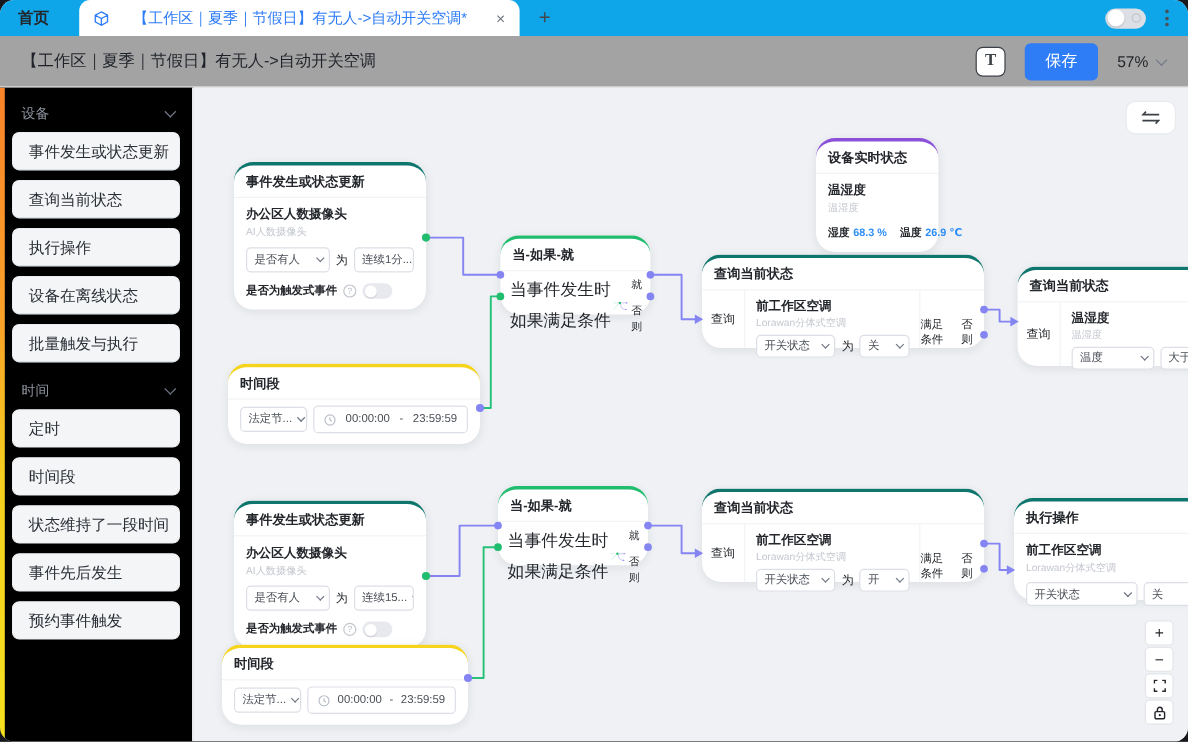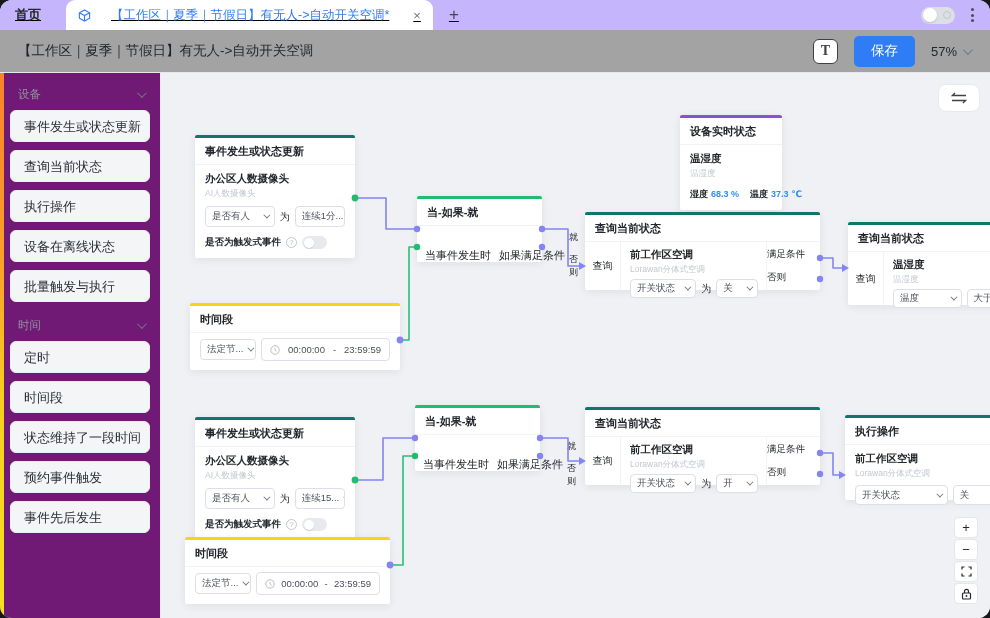--- a/index.html
+++ b/index.html
@@ -1,20 +1,20 @@
 <!DOCTYPE html>
 <html><head>
 <meta charset="utf-8">
 <style>
   * { margin:0; padding:0; box-sizing:border-box; }
   html,body { width:990px; height:618px; background:#17181b; font-family:"Liberation Sans","DejaVu Sans",sans-serif; }
   .app { position:relative; width:990px; height:618px; border-radius:12px; overflow:hidden; background:#eff1f4; }
 
   
-  .tabbar { position:relative; height:30px; background:#c4b5fd; display:flex; align-items:flex-end;text-decoration:underline; }
+  .tabbar { position:relative; height:30px; background:#0ea5e9; display:flex; align-items:flex-end; }
   .tab-home { height:30px; line-height:30px; padding:0 15px; font-size:13px; font-weight:700; color:#23262b; cursor:pointer; }
   .tab-active { height:30px; display:flex; align-items:center; gap:20px; background:#fff; border-radius:9px 9px 0 0; padding:0 12px; margin-left:10px; color:#2e7cf6; font-size:12.5px; }
   .tab-active .close { color:#6f7682; font-size:13px; margin-left:4px; cursor:pointer; }
   .newtab { margin-left:16px; font-size:17px; color:#43474e; align-self:center; cursor:pointer; }
   .tab-right { margin-left:auto; display:flex; align-items:center; gap:14px; padding-right:14px; align-self:center; }
   .theme-toggle { width:34px; height:17px; border-radius:9px; background:#dcdfe4; position:relative; cursor:pointer; }
   .theme-toggle .knob { position:absolute; left:2px; top:1.5px; width:14px; height:14px; border-radius:50%; background:#fff; box-shadow:0 1px 2px rgba(0,0,0,.15); }
   .theme-toggle .sun { position:absolute; right:4px; top:4.5px; width:8px; height:8px; border-radius:50%; border:1.5px solid #c3c7cd; }
   .menu-dots { display:flex; flex-direction:column; gap:2.5px; cursor:pointer; padding:2px; }
   .menu-dots i { width:3px; height:3px; border-radius:50%; background:#4a4f57; }
@@ -23,51 +23,51 @@
   .toolbar { height:43px; background:#a3a3a3; border-bottom:1px solid #e7e9ec; display:flex; align-items:center; padding:0 20px 0 18px; }
   .doc-title { font-size:13.5px; color:#1f2329; }
   .toolbar .right { margin-left:auto; display:flex; align-items:center; gap:16px; }
   .t-btn { width:25px; height:25px; border:1.6px solid #3c4147; border-radius:6px; display:flex; align-items:center; justify-content:center; font-family:"Liberation Serif",serif; font-size:14px; font-weight:700; color:#3c4147; cursor:pointer; background:#fff; }
   .save-btn { height:31px; padding:0 17px; background:#2e7cf6; color:#fff; font-size:13.5px; border:none; border-radius:5px; cursor:pointer; }
   .zoom-ctl { display:flex; align-items:center; gap:6px; font-size:13px; font-weight:400; color:#23262b; cursor:pointer; }
   .chev { width:7px; height:7px; border-right:1.4px solid #6f7682; border-bottom:1.4px solid #6f7682; transform:rotate(45deg) translateY(-2px); display:inline-block; }
 
   
   .main { display:flex; height:545px; }
-  .sidebar { position:relative; width:161px; background:#701a75; border-right:1px solid #e7e9ec; overflow:hidden; padding-top:6px; }
+  .sidebar { position:relative; width:161px; background:#000000; border-right:1px solid #e7e9ec; overflow:hidden; padding-top:6px; }
   .edge-strip { position:absolute; left:0; top:0; bottom:0; width:4px; background:linear-gradient(#f9832a,#f9a128 35%,#f5d01e 60%,#f6e11f); }
   .sec-head { display:flex; align-items:center; justify-content:space-between; padding:8px 16px 4px 18px; font-size:11.5px; color:#8d939e; }
   .side-item { margin:4px 10px 8px 10px; height:32px; line-height:31px; background:#f4f5f7; border:1px solid #eceef1; border-radius:6px; padding-left:13px; font-size:13px; color:#2b2f36; cursor:grab; white-space:nowrap; overflow:hidden; }
 
   .canvas { position:relative; flex:1; background:#eff1f4; overflow:hidden; }
 
   
-  .node { position:absolute; background:#fff; border-radius:2px; box-shadow:0 2px 8px rgba(31,35,41,.08); border-top:3px solid #0f766e; z-index:1; }
+  .node { position:absolute; background:#fff; border-radius:16px; box-shadow:0 2px 8px rgba(31,35,41,.08); border-top:3px solid #0f766e; z-index:1; }
   .node.yellow { border-top-color:#f6d41c; }
   .node.green  { border-top-color:#21bd6f; }
   .node.purple { border-top-color:#8a50d8; }
   .n-title { font-size:11px; font-weight:700; color:#23262b; padding:6px 10px 5px 10px; border-bottom:1px solid #f2f3f5; white-space:nowrap; }
   .n-body { padding:7px 10px 9px 10px; }
   .dev { font-size:10.5px; font-weight:700; color:#23262b; white-space:nowrap; }
   .dev-sub { font-size:8.5px; color:#c3c7ce; margin-top:2px; white-space:nowrap; }
   .row { display:flex; align-items:center; gap:5px; margin-top:6px; }
   .sel { height:21px; border:1px solid #dcdfe5; border-radius:4px; background:#fff; display:flex; align-items:center; justify-content:space-between; padding:0 6px; font-size:9.5px; color:#4a4f57; cursor:pointer; white-space:nowrap; overflow:hidden; }
   .sel .chev { width:5px; height:5px; border-width:1.2px; flex:none; margin-left:4px; }
   .between { font-size:10px; color:#23262b; flex:none; }
   .trow { display:flex; align-items:center; gap:5px; margin-top:9px; font-size:9.5px; font-weight:700; color:#23262b; white-space:nowrap; }
   .info { width:11px; height:11px; border-radius:50%; border:1px solid #c3c7ce; color:#b9bec7; font-size:7.5px; font-weight:400; display:flex; align-items:center; justify-content:center; flex:none; }
   .mini-toggle { width:25px; height:13px; border-radius:7px; background:#e7e9ee; position:relative; cursor:pointer; flex:none; }
   .mini-toggle i { position:absolute; left:1.5px; top:1.5px; width:10px; height:10px; border-radius:50%; background:#fff; box-shadow:0 1px 1px rgba(0,0,0,.12); }
   .timebox { flex:1; height:23px; border:1px solid #dcdfe5; border-radius:4px; display:flex; align-items:center; justify-content:space-between; padding:0 8px; font-size:9.5px; color:#4a4f57; cursor:pointer; }
   .split { display:flex; padding:0; }
   .q-col { width:36px; border-right:1px solid #f2f3f5; display:flex; align-items:center; justify-content:center; font-size:10px; color:#23262b; flex:none; }
   .mid-col { flex:1; padding:6px 8px 8px 9px; min-width:0; }
-  .out-col { width:54px; border-left:1px solid #f2f3f5; display:flex; flex-direction:column; justify-content:center; gap:10px; align-items:flex-start; padding-right:7px; font-size:9.5px; color:#23262b; flex:none; }
+  .out-col { width:54px; border-left:1px solid #f2f3f5; display:flex; flex-direction:row; justify-content:center; gap:10px; align-items:flex-end; padding-right:7px; font-size:9.5px; color:#23262b; flex:none; }
   .cond-body { display:flex; align-items:center; padding:5px 7px 7px 8px; }
-  .cond-in { display:flex; flex-direction:row; gap:8px; font-size:11px; color:#23262b; white-space:nowrap; }
+  .cond-in { display:flex; flex-direction:column; gap:8px; font-size:14px; color:#23262b; white-space:nowrap; }
   .cond-out { display:flex; flex-direction:column; gap:9px; font-size:9px; color:#23262b; margin-left:auto; align-items:flex-end; }
   .metrics { display:flex; gap:11px; margin-top:8px; font-size:9px; font-weight:700; color:#23262b; white-space:nowrap; }
   .metrics b { color:#2e8ef7; font-weight:700; margin-left:3px; }
 
   
   .swap-btn { position:absolute; top:11px; right:10px; width:42px; height:28px; background:#fff; border:1px solid #e8eaee; border-radius:8px; display:flex; align-items:center; justify-content:center; cursor:pointer; z-index:6; }
   .zoom-stack { position:absolute; right:12px; bottom:14px; display:flex; flex-direction:column; gap:1px; z-index:6; }
   .zs-btn { width:24px; height:21px; background:#fff; border:1px solid #e4e6ea; border-radius:4px; display:flex; align-items:center; justify-content:center; font-size:13px; color:#23262b; cursor:pointer; }
   .wires { position:absolute; inset:0; z-index:5; pointer-events:none; }
 </style>
@@ -124,22 +124,22 @@
       <div class="side-item">执行操作</div>
       <div class="side-item">设备在离线状态</div>
       <div class="side-item">批量触发与执行</div>
       <div class="sec-head">
         <span>时间</span>
           <i class="chev"></i>
       </div>
       <div class="side-item">定时</div>
       <div class="side-item">时间段</div>
       <div class="side-item">状态维持了一段时间</div>
+      <div class="side-item">事件先后发生</div>
       <div class="side-item">预约事件触发</div>
-      <div class="side-item">事件先后发生</div>
     </div>
 
     <div class="canvas">
 
       <div class="swap-btn">
         <svg width="16" height="12" viewBox="0 0 16 12">
             <path d="M4 1 L1.5 3.5 L15 3.5 M12 11 L14.5 8.5 L1 8.5" fill="none" stroke="#3c4147" stroke-width="1.3"></path>
           </svg>
       </div>
 
@@ -212,21 +212,21 @@
         </div>
       </div>
 
       <div class="node purple" style="left:519px;top:42px;width:102px;">
         <div class="n-title">设备实时状态</div>
         <div class="n-body">
           <div class="dev">温湿度</div>
           <div class="dev-sub">温湿度</div>
           <div class="metrics">
             <span><span>湿度</span><b>68.3 %</b></span>
-            <span><span>温度</span><b>37.3 ℃</b></span>
+            <span><span>温度</span><b>26.9 ℃</b></span>
           </div>
         </div>
       </div>
 
       <div class="node" style="left:424px;top:139px;width:235px;height:78px;">
         <div class="n-title">查询当前状态</div>
         <div class="split" style="height:48px;">
           <div class="q-col">查询</div>
           <div class="mid-col">
             <div class="dev">前工作区空调</div>

